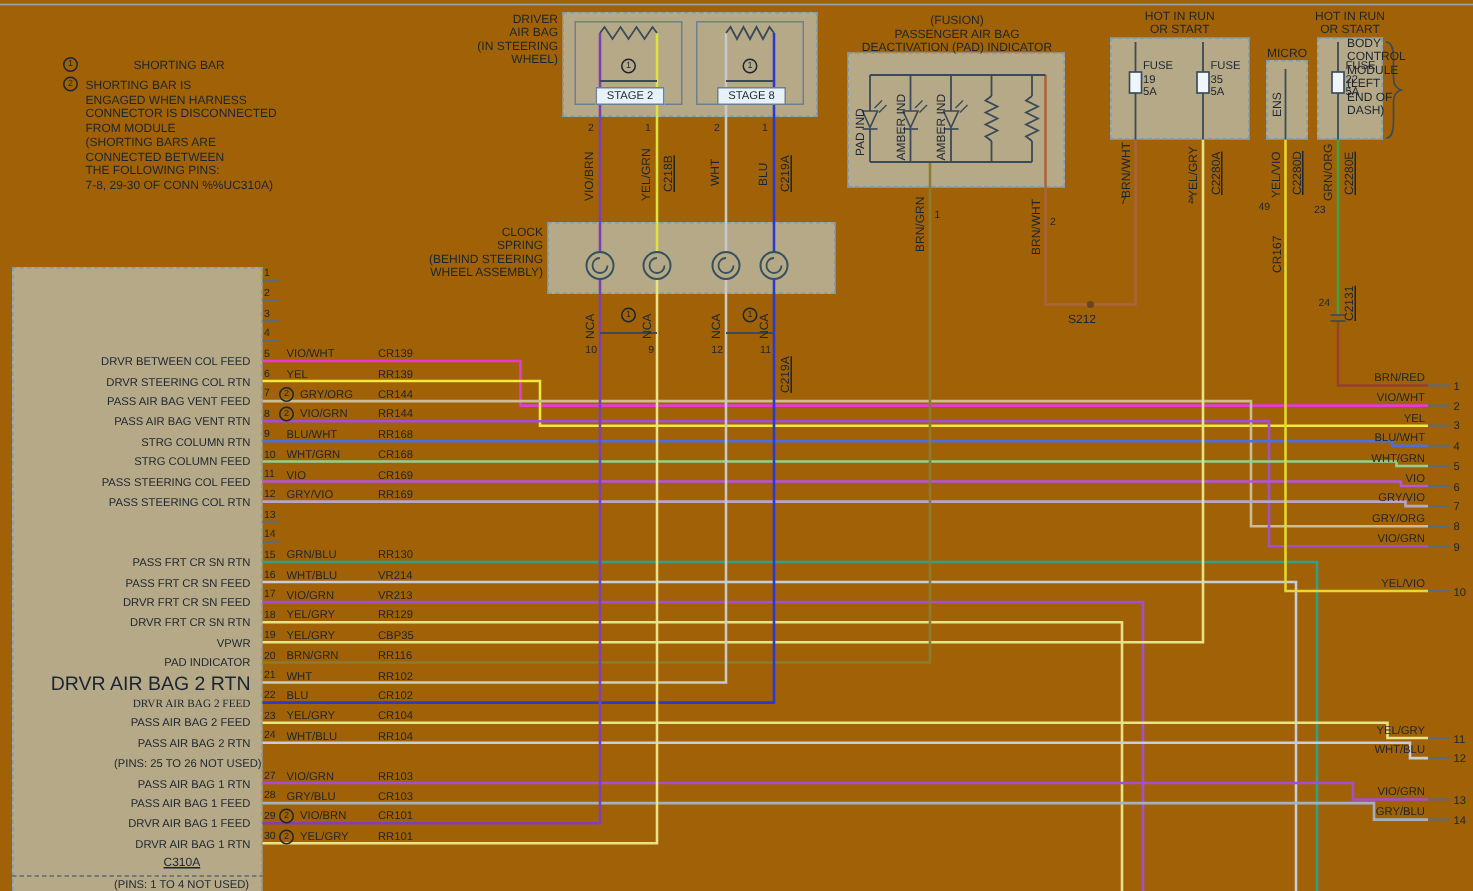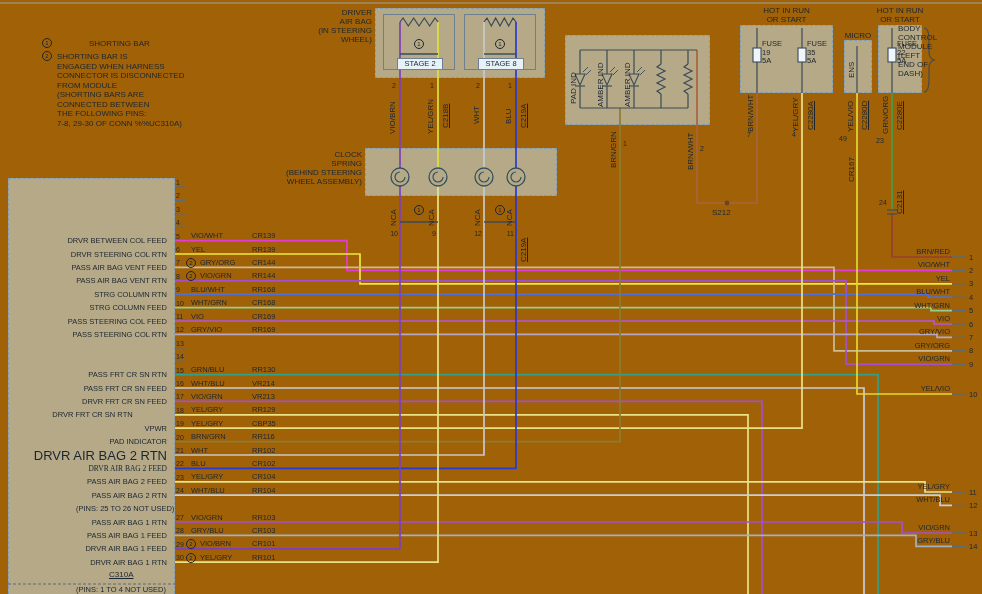--- a/index.html
+++ b/index.html
@@ -138,20 +138,23 @@
       <polyline points="952,546.4 966,546.4" fill="none" stroke="#5a6b7a" stroke-width="1.4"></polyline>
     </svg>
     <div class="lab" style="left: 280px; top: 8px; width: 92px; text-align: right;">DRIVER
 AIR BAG
 (IN STEERING
 WHEEL)</div>
     <div class="lab" style="left: 268px; top: 150px; width: 94px; text-align: right;">CLOCK
 SPRING
 (BEHIND STEERING
 WHEEL ASSEMBLY)</div>
+    <div class="lab" style="left: 563px; top: 9px; width: 150px; text-align: center;">(FUSION)
+PASSENGER AIR BAG
+DEACTIVATION (PAD) INDICATOR</div>
     <div class="lab" style="left: 740px; top: 6px; width: 93px; text-align: center;">HOT IN RUN
 OR START</div>
     <div class="lab" style="left: 869px; top: 6px; width: 62px; text-align: center;">HOT IN RUN
 OR START</div>
     <div class="lab" style="left: 840px; top: 31px; width: 36px; text-align: center;">MICRO</div>
     <div class="lab" style="left: 898px; top: 24px;">BODY
 CONTROL
 MODULE
 (LEFT
 END OF
@@ -270,21 +273,21 @@
     <div class="lab" style="left: 252px; top: 365.1px; font-size: 7.5px;">RR130</div>
     <div class="lab" style="left: 176px; top: 379px; font-size: 7px;">16</div>
     <div class="lab" style="left: 18px; top: 383.5px; width: 149px; text-align: right; font-size: 7.5px;">PASS FRT CR SN FEED</div>
     <div class="lab" style="left: 191px; top: 378.5px; font-size: 7.5px;">WHT/BLU</div>
     <div class="lab" style="left: 252px; top: 378.5px; font-size: 7.5px;">VR214</div>
     <div class="lab" style="left: 176px; top: 392.4px; font-size: 7px;">17</div>
     <div class="lab" style="left: 18px; top: 396.9px; width: 149px; text-align: right; font-size: 7.5px;">DRVR FRT CR SN FEED</div>
     <div class="lab" style="left: 191px; top: 391.9px; font-size: 7.5px;">VIO/GRN</div>
     <div class="lab" style="left: 252px; top: 391.9px; font-size: 7.5px;">VR213</div>
     <div class="lab" style="left: 176px; top: 405.8px; font-size: 7px;">18</div>
-    <div class="lab" style="left: 18px; top: 410.3px; width: 149px; text-align: center; font-size: 7.5px;">DRVR FRT CR SN RTN</div>
+    <div class="lab" style="left: 18px; top: 410.3px; width: 149px; text-align: right; font-size: 7.5px;">DRVR FRT CR SN RTN</div>
     <div class="lab" style="left: 191px; top: 405.3px; font-size: 7.5px;">YEL/GRY</div>
     <div class="lab" style="left: 252px; top: 405.3px; font-size: 7.5px;">RR129</div>
     <div class="lab" style="left: 176px; top: 419.2px; font-size: 7px;">19</div>
     <div class="lab" style="left: 18px; top: 423.7px; width: 149px; text-align: right; font-size: 7.5px;">VPWR</div>
     <div class="lab" style="left: 191px; top: 418.7px; font-size: 7.5px;">YEL/GRY</div>
     <div class="lab" style="left: 252px; top: 418.7px; font-size: 7.5px;">CBP35</div>
     <div class="lab" style="left: 176px; top: 432.6px; font-size: 7px;">20</div>
     <div class="lab" style="left: 18px; top: 437.1px; width: 149px; text-align: right; font-size: 7.5px;">PAD INDICATOR</div>
     <div class="lab" style="left: 191px; top: 432.1px; font-size: 7.5px;">BRN/GRN</div>
     <div class="lab" style="left: 252px; top: 432.1px; font-size: 7.5px;">RR116</div>

